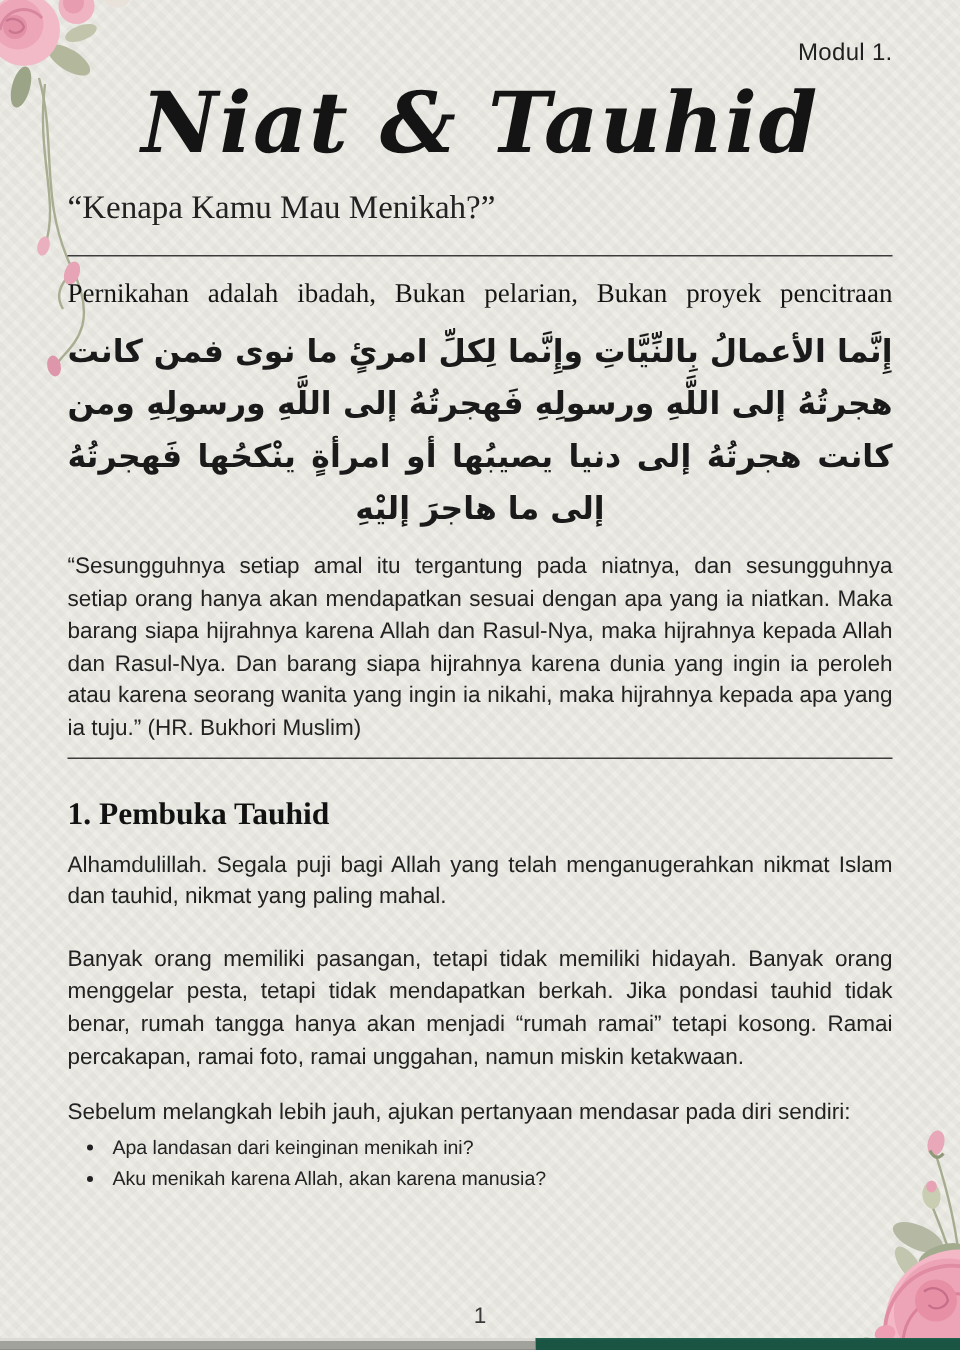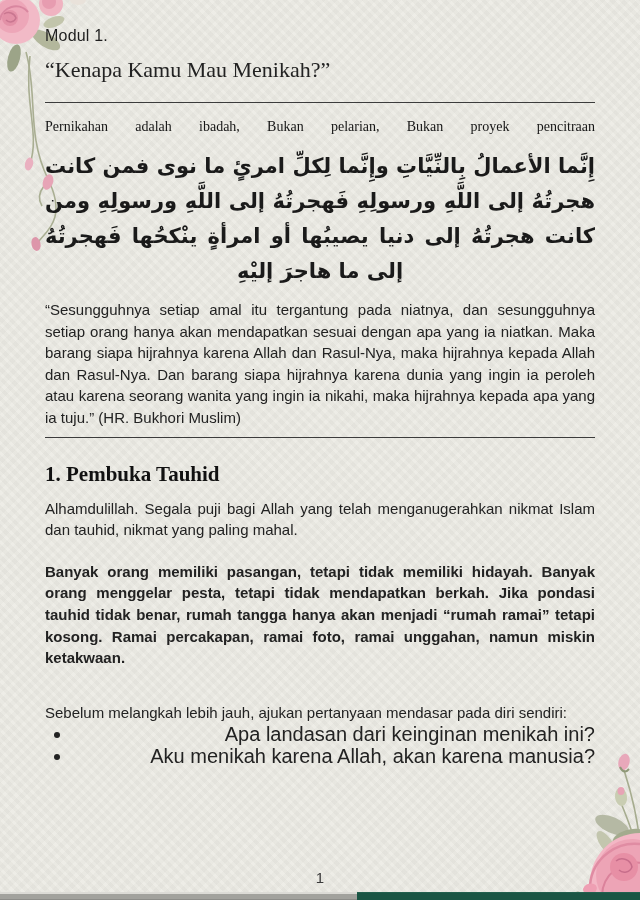--- a/index.html
+++ b/index.html
@@ -14,21 +14,21 @@
     background-color: #eae9e2;
     background-image:
       repeating-linear-gradient(45deg, rgba(255,255,255,0.10) 0 3px, rgba(0,0,0,0.015) 3px 7px),
       repeating-linear-gradient(-45deg, rgba(255,255,255,0.08) 0 4px, rgba(0,0,0,0.012) 4px 9px);
     color: #1c1c1c;
     overflow: hidden;
   }
   .content { position: relative; padding: 26px 45px 0 45px; z-index: 2; }
 
   .module-label {
-    text-align: left;
+    text-align: right;
     font-size: 16px; line-height: 20px;
     color: #1f1f1f; letter-spacing: 0.2px;
   }
   .title {
     margin: 4px 0 0 0;
     text-align: center;
     font-family: "DejaVu Serif", serif;
     font-style: italic; font-weight: 700;
     font-size: 56px; line-height: 64px;
     letter-spacing: 1px;
@@ -42,21 +42,21 @@
   }
   hr.rule {
     margin: 18px 0 0 0;
     border: none;
     border-top: 1.6px solid #3c3c3c;
   }
   hr.rule-mid { margin-top: 8px; }
   .tagline {
     margin-top: 11px;
     font-family: "Liberation Serif", serif;
-    font-size: 14px; line-height: 26px;
+    font-size: 18px; line-height: 26px;
     text-align: justify; text-align-last: justify;
     color: #151515;
   }
   .arabic {
     margin-top: 9px;
     font-family: "DejaVu Sans", sans-serif;
     font-size: 21px; line-height: 35px;
     text-align: justify; text-align-last: center;
     color: #1a1a1a;
     font-weight: bold;
@@ -68,28 +68,27 @@
     color: #222;
   }
   .section-heading {
     margin: 25px 0 0 0;
     font-family: "Liberation Serif", serif;
     font-weight: 700;
     font-size: 21px; line-height: 23px;
     color: #111;
   }
   .para-1 { margin-top: 12px; }
-  .para-2 { margin-top: 20px; font-weight: bold; }
-  .para-3 { margin-top: 33px; }
+  .para-2 { margin-top: 20px; }
+  .para-3 { margin-top: 16px; }
   ul.bullet-list {
     margin: 1px 0 0 0;
     padding: 0 0 0 28px;
-    font-size: 20px; line-height: 21.6px;
+    font-size: 13px; line-height: 21.6px;
     color: #222;
-    text-align: right;
   }
   ul.bullet-list li { margin: 0; padding-left: 2px; }
 
   .page-number {
     position: absolute;
     left: 0; right: 0; bottom: 14px;
     text-align: center;
     font-size: 15px; color: #3a3a3a;
     z-index: 3;
   }
@@ -158,20 +157,21 @@
     <path d="M100 160 a 45 45 0 0 1 55 -40" stroke="#e08ca3" stroke-width="2.5" fill="none"></path>
     <path d="M112 170 a 34 34 0 0 1 40 -32" stroke="#db829b" stroke-width="2" fill="none"></path>
     <circle cx="134" cy="142" r="14" fill="#e78fa5"></circle>
     <path d="M126 136 a 10 10 0 0 1 16 6 a 8 8 0 0 1 -13 3" stroke="#c76e8b" stroke-width="1.5" fill="none"></path>
     <ellipse cx="100" cy="164" rx="7" ry="5.5" fill="#ee9fb3" transform="rotate(-14 100 164)"></ellipse>
     <ellipse cx="90" cy="170" rx="6" ry="3" fill="#9da688" transform="rotate(18 90 170)"></ellipse>
   </svg>
 
   <div class="content">
     <div class="module-label">Modul 1.</div>
+    <h1 class="title">Niat &amp; Tauhid</h1>
     <div class="subtitle">“Kenapa Kamu Mau Menikah?”</div>
 
     <hr class="rule">
 
     <div class="tagline">Pernikahan adalah ibadah, Bukan pelarian, Bukan proyek pencitraan</div>
 
     <div class="arabic" dir="rtl" lang="ar">إِنَّما الأعمالُ بِالنِّيَّاتِ وإِنَّما لِكلِّ امرئٍ ما نوى فمن كانت هجرتُهُ إلى اللَّهِ ورسولِهِ فَهجرتُهُ إلى اللَّهِ ورسولِهِ ومن كانت هجرتُهُ إلى دنيا يصيبُها أو امرأةٍ ينْكحُها فَهجرتُهُ إلى ما هاجرَ إليْهِ</div>
 
     <p class="body-text">“Sesungguhnya setiap amal itu tergantung pada niatnya, dan sesungguhnya setiap orang hanya akan mendapatkan sesuai dengan apa yang ia niatkan. Maka barang siapa hijrahnya karena Allah dan Rasul-Nya, maka hijrahnya kepada Allah dan Rasul-Nya. Dan barang siapa hijrahnya karena dunia yang ingin ia peroleh atau karena seorang wanita yang ingin ia nikahi, maka hijrahnya kepada apa yang ia tuju.” (HR. Bukhori Muslim)</p>
 

